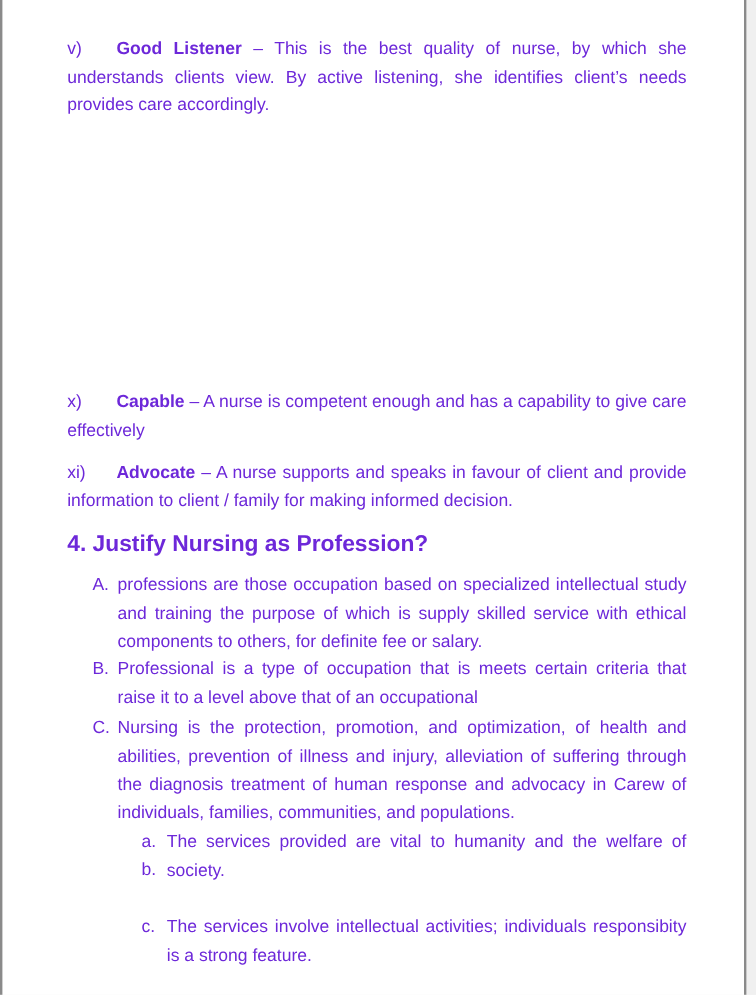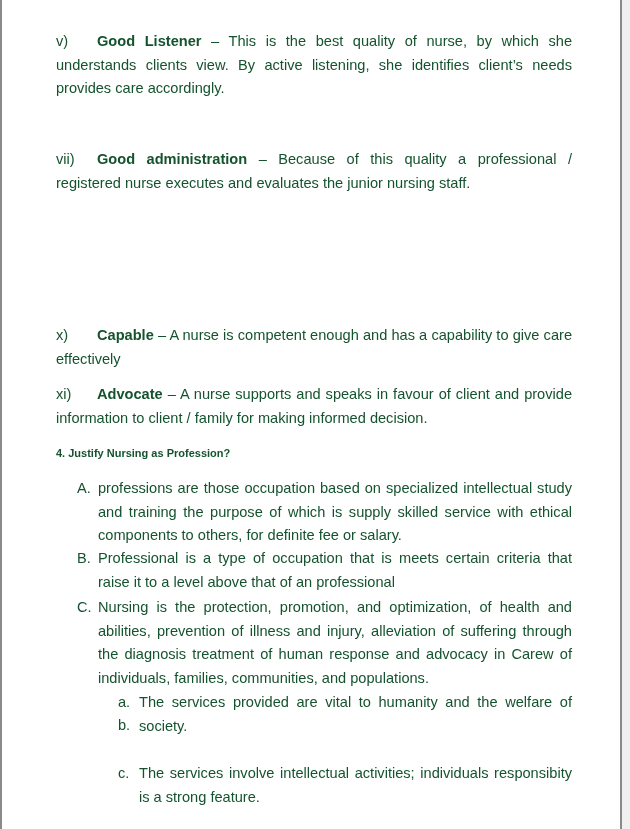--- a/index.html
+++ b/index.html
@@ -15,41 +15,41 @@
     left: 0;
     top: 0;
     width: 622px;
     height: 829px;
     background: #ffffff;
     border-left: 2px solid #8a8a8a;
     border-right: 2px solid #8a8a8a;
     box-sizing: border-box;
     font-family: "Liberation Sans", sans-serif;
     font-size: 14.6px;
-    color: #14532d;
+    color: #6d28d9;
   }
   .para {
     position: absolute;
     left: 54px;
     width: 516px;
     line-height: 23.5px;
     text-align: justify;
     text-align-last: left;
   }
   .num {
     display: inline-block;
     width: 41px;
   }
   .term { font-weight: bold; }
   .heading {
     position: absolute;
     left: 54px;
     top: 442px;
     font-weight: bold;
-    font-size: 11px;
+    font-size: 19px;
     line-height: 23.5px;
   }
   .list-item {
     position: absolute;
     line-height: 23.5px;
     text-align: justify;
   }
   .list-item .marker {
     position: absolute;
     left: -21px;
@@ -62,44 +62,41 @@
 </head>
 <body>
 
 <div class="page">
 
   <p class="para" style="top:30px;margin:0;">
     <span class="num">v)</span><span class="term">Good Listener</span><span> – </span><span>This is the best quality of nurse, by which she understands clients view. By active listening, she identifies client’s needs provides care accordingly.</span>
   </p>
 
 
-  <p class="para" style="top:148px;margin:0;">
-    <span class="num">vii)</span><span class="term">Good administration</span><span> – </span><span>Because of this quality a professional / registered nurse executes and evaluates the junior nursing staff.</span>
-  </p>
 
 
 
   <p class="para" style="top:383px;margin:0;">
     <span class="num">xi)</span><span class="term">Advocate</span><span> – </span><span>A nurse supports and speaks in favour of client and provide information to client / family for making informed decision.</span>
   </p>
 
   <p class="para" style="top:324px;margin:0;">
     <span class="num">x)</span><span class="term">Capable</span><span> – </span><span>A nurse is competent enough and has a capability to give care effectively</span>
   </p>
 
   <div class="heading">4. Justify Nursing as Profession?</div>
 
   <div class="list-item lvl1" style="top:477px;">
     <span class="marker">A.</span>
     <span>professions are those occupation based on specialized intellectual study and training the purpose of which is supply skilled service with ethical components to others, for definite fee or salary.</span>
   </div>
 
   <div class="list-item lvl1" style="top:547px;">
     <span class="marker">B.</span>
-    <span>Professional is a type of occupation that is meets certain criteria that raise it to a level above that of an professional</span>
+    <span>Professional is a type of occupation that is meets certain criteria that raise it to a level above that of an occupational</span>
   </div>
 
   <div class="list-item lvl1" style="top:596px;">
     <span class="marker">C.</span>
     <span>Nursing is the protection, promotion, and optimization, of health and abilities, prevention of illness and injury, alleviation of suffering through the diagnosis treatment of human response and advocacy in Carew of individuals, families, communities, and populations.</span>
   </div>
 
   <div class="list-item lvl2" style="top:691px;">
     <span class="marker">a.</span>
     <span>The services provided are vital to humanity and the welfare of society.</span>

